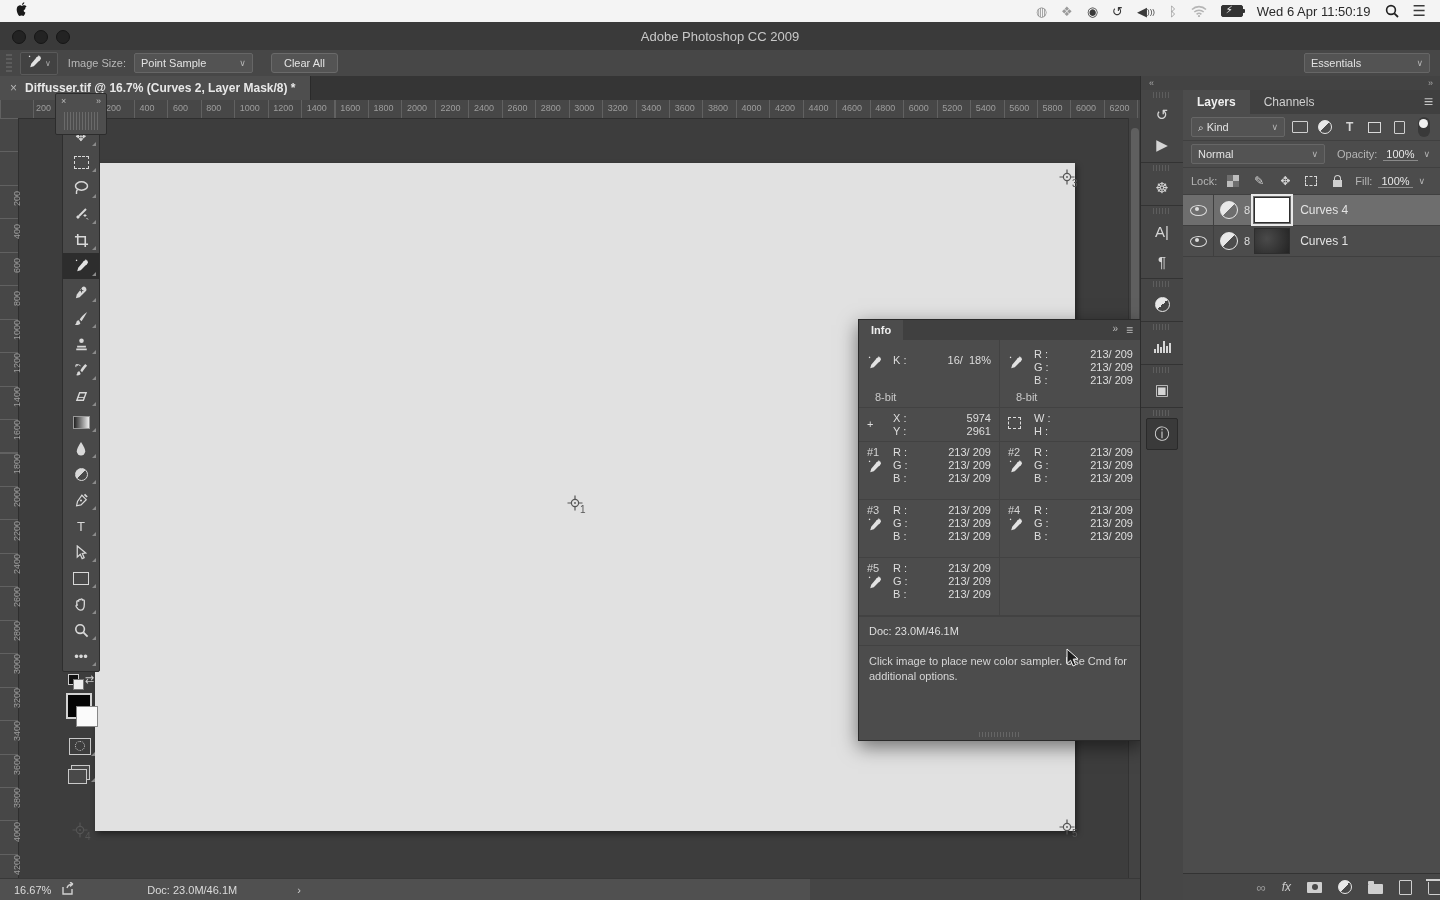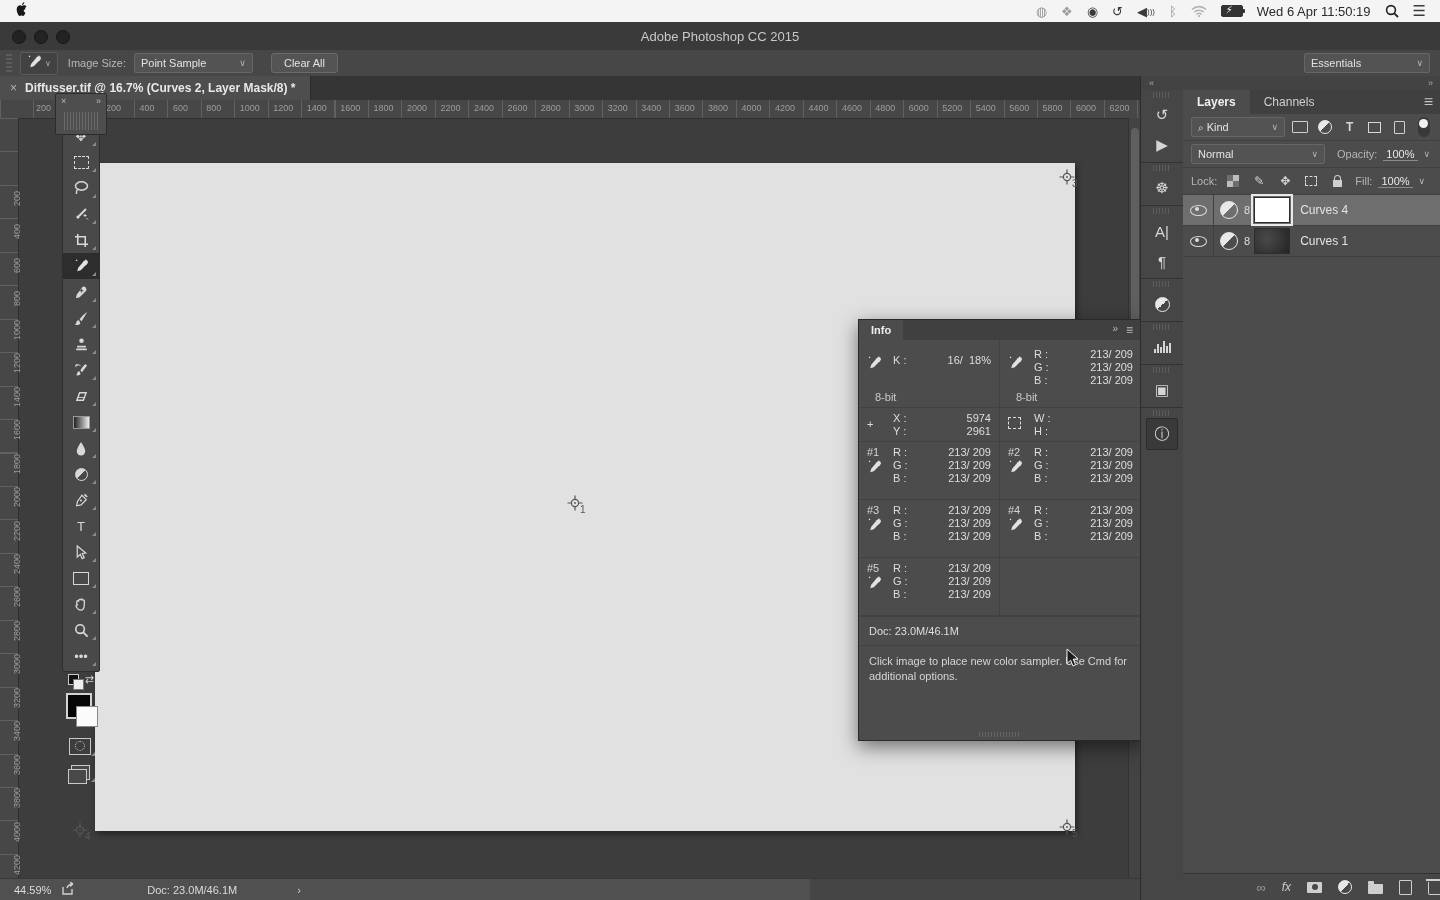--- a/index.html
+++ b/index.html
@@ -188,21 +188,21 @@
     <span class="st-ic" style="font-size:15px">☰</span>
   </span>
 </div>
 
 <div id="titlebar" class="abs">
   <span class="traffic">
     <span class="tl"></span>
     <span class="tl"></span>
     <span class="tl"></span>
   </span>
-  <span>Adobe Photoshop CC 2015</span>
+  <span>Adobe Photoshop CC 2009</span>
 </div>
 
 <div id="optionsbar" class="abs">
   <span class="opt-grip"></span>
   <span class="opt-tool">
     <span id="opt-eyedrop"><svg width="15" height="15" viewBox="0 0 16 16">
           <path d="M10.6 2.2l3.2 3.2-6.6 6.6-3.8 1.1 1.1-3.8z" fill="#e2e2e2"></path>
           <path d="M9.4 3.4l3.2 3.2 1.6-1.6a1.6 1.6 0 0 0-3.2-3.2z" fill="#e2e2e2"></path>
           <path d="M12.5 0.5l1 1" stroke="#e2e2e2"></path>
           <path d="M2 1.5 l1.4 0 M2.7 0.8 l0 1.4" stroke="#e2e2e2" stroke-width="1"></path>
@@ -494,21 +494,21 @@
     <svg width="14" height="20" viewBox="0 0 14 20">
         <path d="M1 1 L1 15.5 L4.6 12.2 L7 18 L9.6 16.8 L7.2 11.2 L12 10.8 Z" fill="#1c1c1c" stroke="#f2f2f2" stroke-width="1"></path>
       </svg>
   </span>
 
   <div class="vscroll abs">
       <span class="vthumb"></span>
     </div>
 
   <div id="statusbar" class="abs">
-    <span class="z">44.59%</span>
+    <span class="z">16.67%</span>
     <span>
       <svg width="16" height="14" viewBox="0 0 16 14">
           <path d="M2 5 v7 h9 v-5" stroke="#cfcfcf" stroke-width="1.4" fill="none"></path>
           <path d="M6 6 C7 2.5 10 2 12 2 M12 2 l-3 -2 M12 2 l-3 2.4" stroke="#cfcfcf" stroke-width="1.4" fill="none"></path>
         </svg>
     </span>
     <span class="doc">Doc: 23.0M/46.1M</span>
     <span class="nxt">›</span>
   </div>
   <div id="statusbar-right" class="abs"></div>

